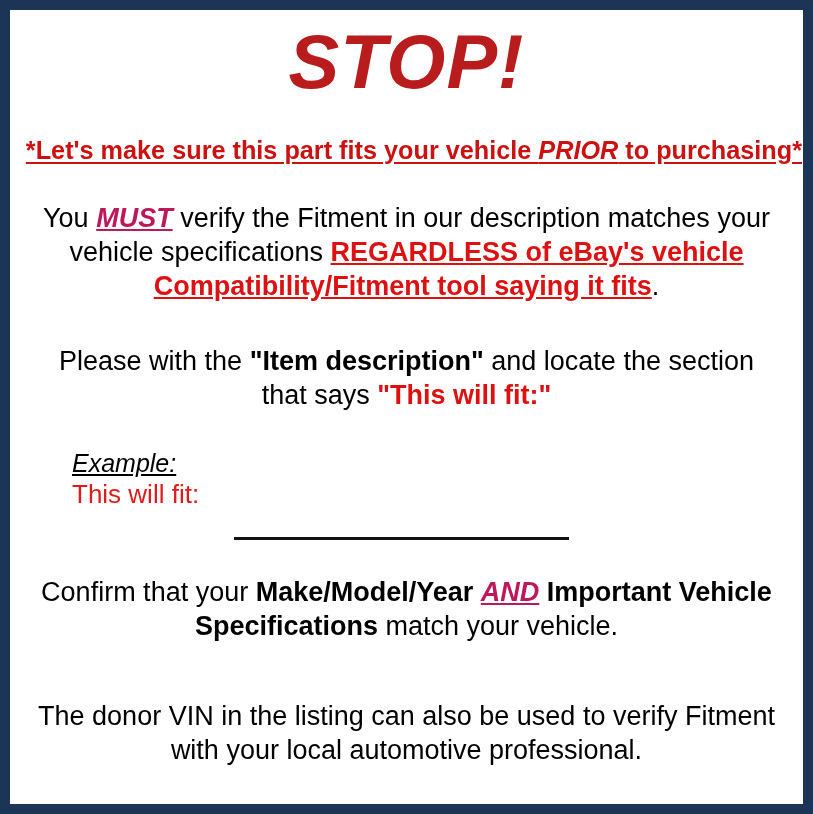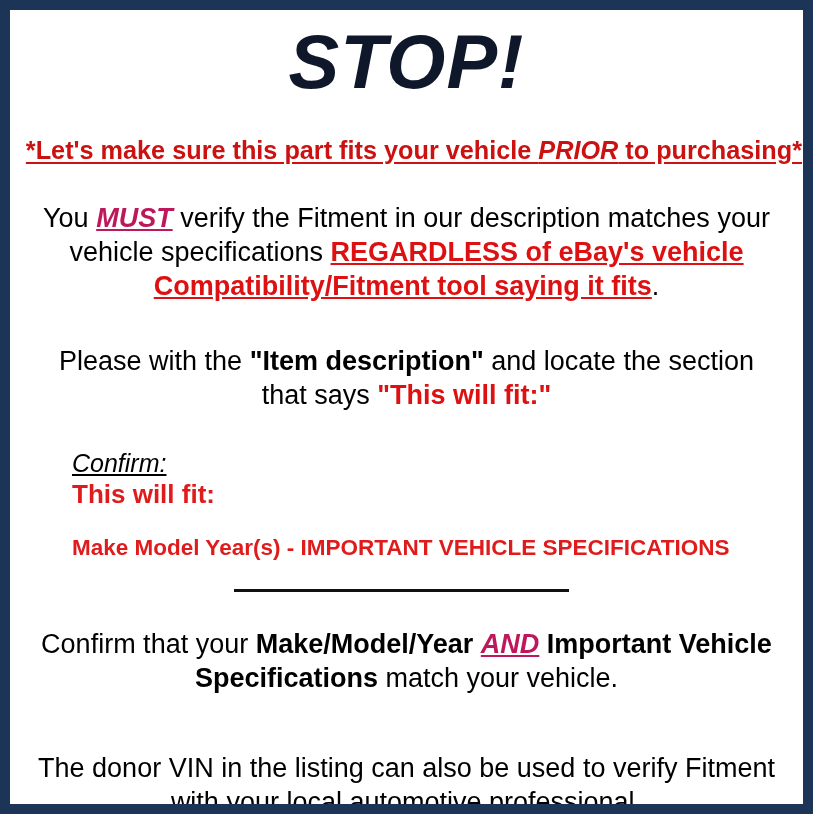--- a/index.html
+++ b/index.html
@@ -23,21 +23,21 @@
     position: relative;
     width: 100%;
     height: 100%;
     box-sizing: border-box;
     padding: 0 12px;
   }
 
   
   .stop-title {
     text-align: center;
-    color: #0f172a;
+    color: #b91c1c;
     font-weight: bold;
     font-style: italic;
     font-size: 76px;
     line-height: 1;
     letter-spacing: 1px;
     margin: 14px 0 0 0;
     font-family: "Liberation Sans", sans-serif;
   }
 
   
@@ -93,21 +93,21 @@
   .example-label {
     color: #000000;
     font-style: italic;
     font-size: 25px;
     text-decoration: underline;
     text-underline-offset: 2px;
     line-height: 1.15;
   }
   .example-fit {
     color: #E01B1B;
-    font-weight: bold;
+    font-weight: normal;
     font-size: 26px;
     line-height: 1.15;
     margin-top: 2px;
   }
   .example-spec {
     color: #E01B1B;
     font-weight: bold;
     font-size: 22.5px;
     line-height: 1.15;
     margin-top: 26px;
@@ -137,23 +137,22 @@
 
     <div class="stop-title">STOP!</div>
 
     <div class="tagline"><span>*Let's make sure this part fits your vehicle </span><span class="ital">PRIOR</span><span> to purchasing*</span></div>
 
     <p class="para p1"><span>You </span><span class="redbolditalic-u">MUST</span><span> verify the Fitment in our description matches your vehicle specifications </span><span class="redbold-u">REGARDLESS of eBay's vehicle Compatibility/Fitment tool saying it fits</span><span>.</span></p>
 
     <p class="para p2"><span>Please with the </span><span class="b">"Item description"</span><span> and locate the section that says </span><span class="redbold">"This will fit:"</span></p>
 
     <div class="example-block">
-      <div class="example-label">Confirm:</div>
+      <div class="example-label">Example:</div>
       <div class="example-fit">This will fit:</div>
-      <div class="example-spec">Make Model Year(s) - IMPORTANT VEHICLE SPECIFICATIONS</div>
     </div>
 
     <div class="divider-wrap">
       <span class="divider"></span>
     </div>
 
     <p class="para p3"><span>Confirm that your </span><span class="b">Make/Model/Year</span><span> </span><span class="redbolditalic-u">AND</span><span> </span><span class="b">Important Vehicle Specifications</span><span> match your vehicle.</span></p>
 
     <p class="para p4">The donor VIN in the listing can also be used to verify Fitment with your local automotive professional.</p>
 

